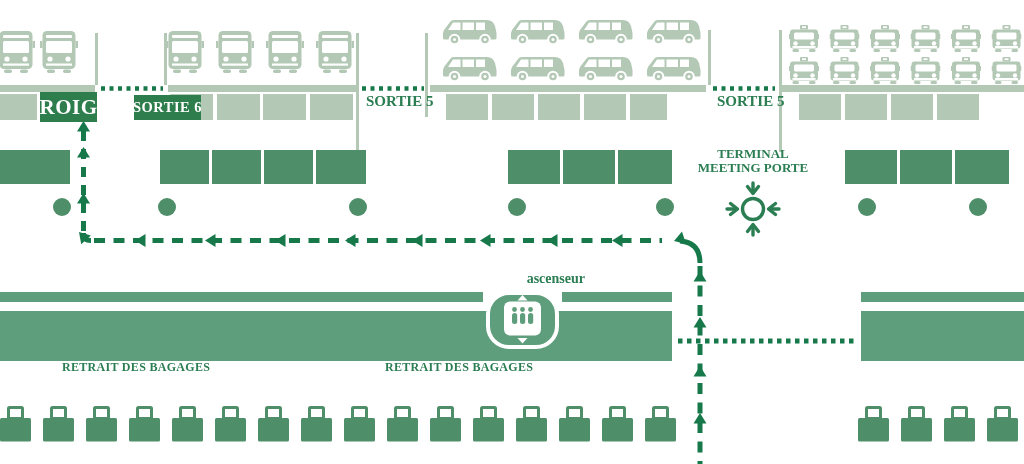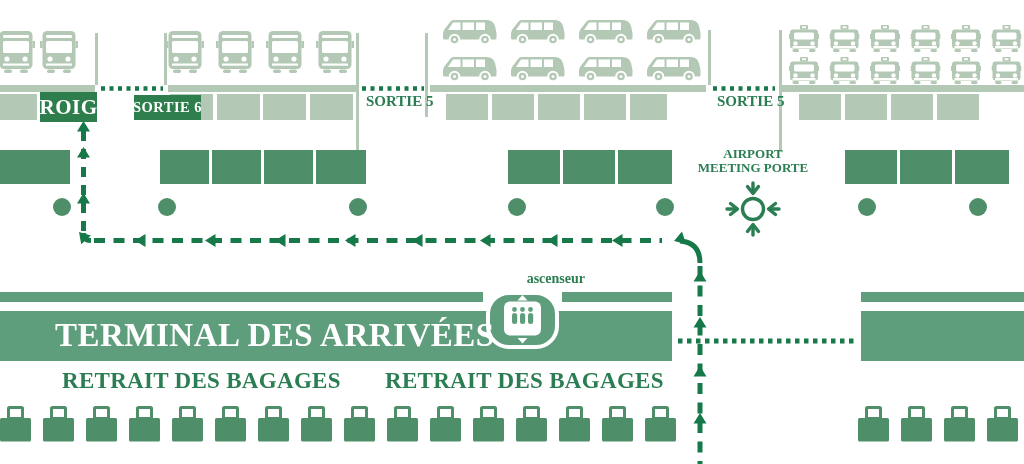--- a/index.html
+++ b/index.html
@@ -22,21 +22,21 @@
   .sortie4{left:717px;top:93px;font-size:15px;}
   .meet{position:absolute;left:688px;width:130px;text-align:center;color:var(--txt);
         font-weight:bold;font-size:13px;line-height:14px;white-space:nowrap;}
   .meet1{top:147px;} .meet2{top:161px;}
   .ascenseur{position:absolute;left:455px;top:271px;width:130px;text-align:right;
         color:var(--txt);font-weight:bold;font-size:14px;}
   .terminal-title{position:absolute;left:55px;top:317px;color:#fff;font-weight:bold;
         font-size:33px;letter-spacing:.5px;}
   .porte{position:absolute;left:720px;top:305px;color:var(--txt);font-weight:bold;
         font-size:25px;letter-spacing:1.5px;}
-  .retrait{position:absolute;top:368px;color:var(--txt);font-weight:bold;font-size:23px;
+  .retrait{position:absolute;top:360px;color:var(--txt);font-weight:bold;font-size:12px;
         letter-spacing:.3px;text-align:right;}
   .retrait-l{left:62px;} .retrait-r{left:385px;}
 </style>
 </head>
 <body>
 
 <div class="canvas">
 
   <svg class="layer" width="1024" height="464" viewBox="0 0 1024 464">
     <defs>
@@ -272,19 +272,18 @@
         <use href="#sym-suitcase" x="901" y="406" width="31" height="36"></use>
         <use href="#sym-suitcase" x="944" y="406" width="31" height="36"></use>
         <use href="#sym-suitcase" x="987" y="406" width="31" height="36"></use>
       </g>
   </svg>
 
   <div class="badge roig">ROIG</div>
   <div class="badge sortie6">SORTIE 6</div>
   <div class="lbl sortie5">SORTIE 5</div>
   <div class="lbl sortie4">SORTIE 5</div>
-  <div class="meet meet1">AIRPORT</div>
+  <div class="meet meet1">TERMINAL</div>
   <div class="meet meet2">MEETING PORTE</div>
   <div class="ascenseur">ascenseur</div>
-  <div class="terminal-title">TERMINAL DES ARRIVÉES</div>
   <div class="retrait retrait-l">RETRAIT DES BAGAGES</div>
   <div class="retrait retrait-r">RETRAIT DES BAGAGES</div>
 </div>
 
 </body></html>

